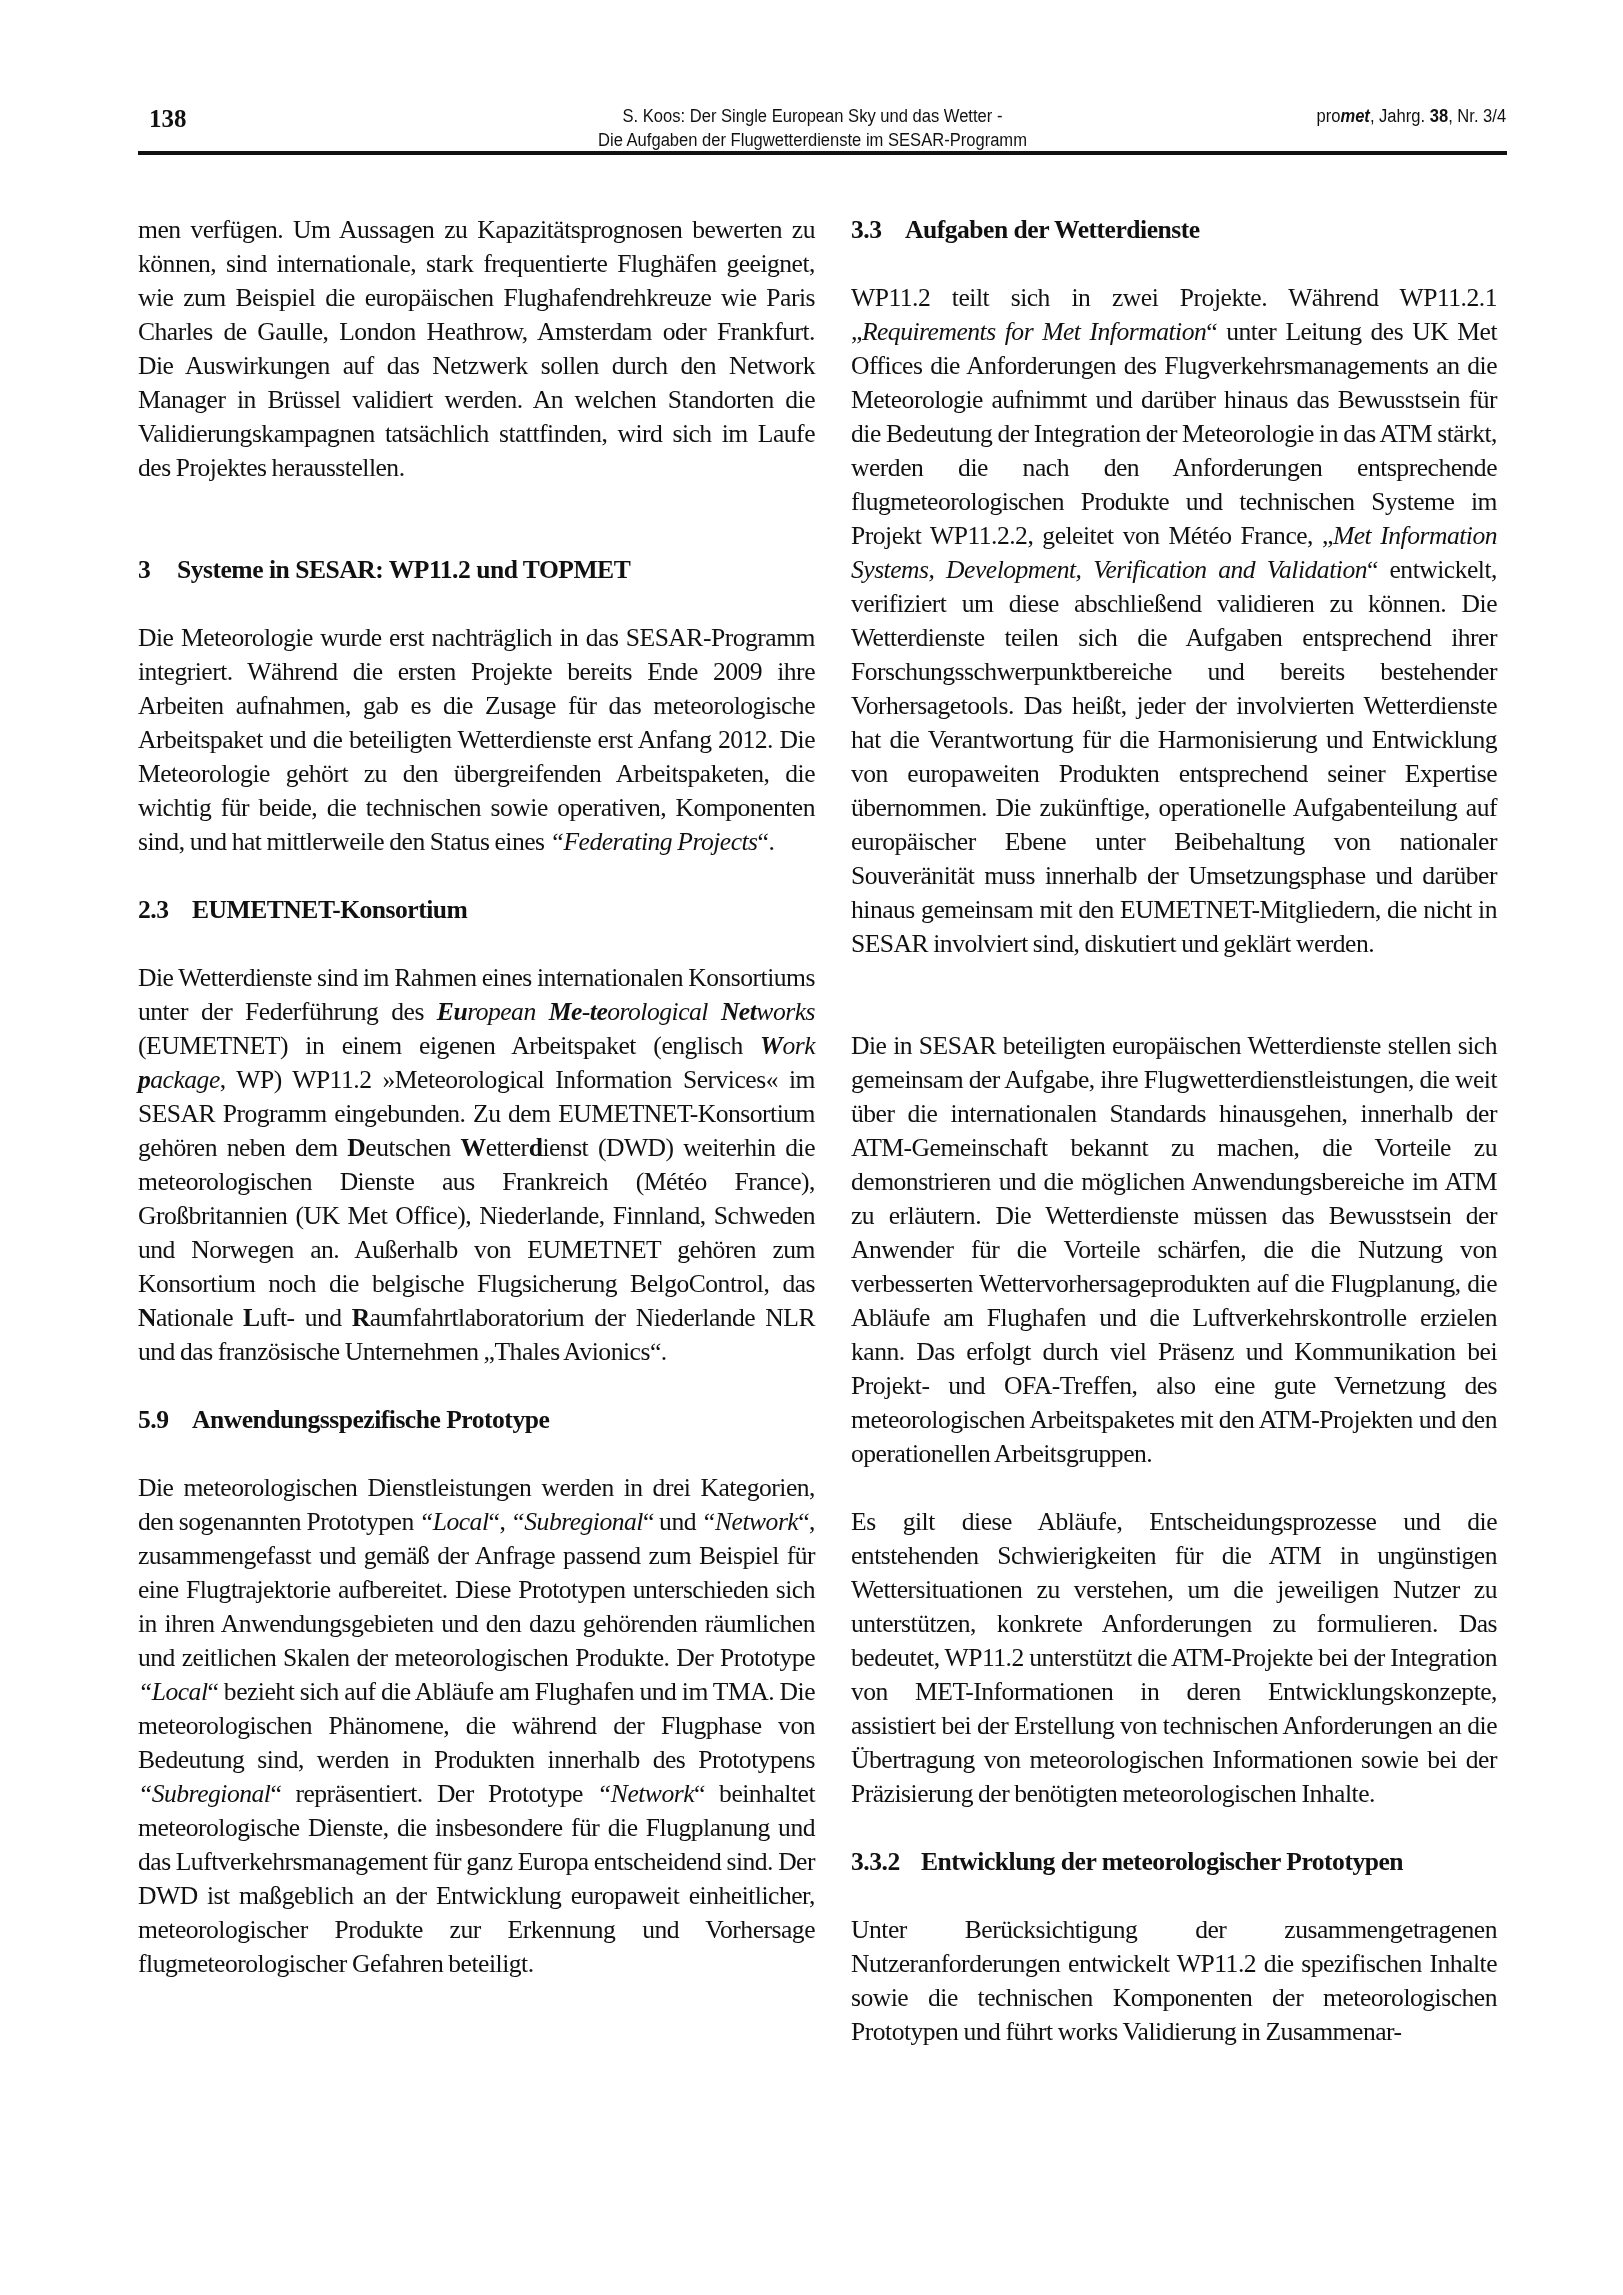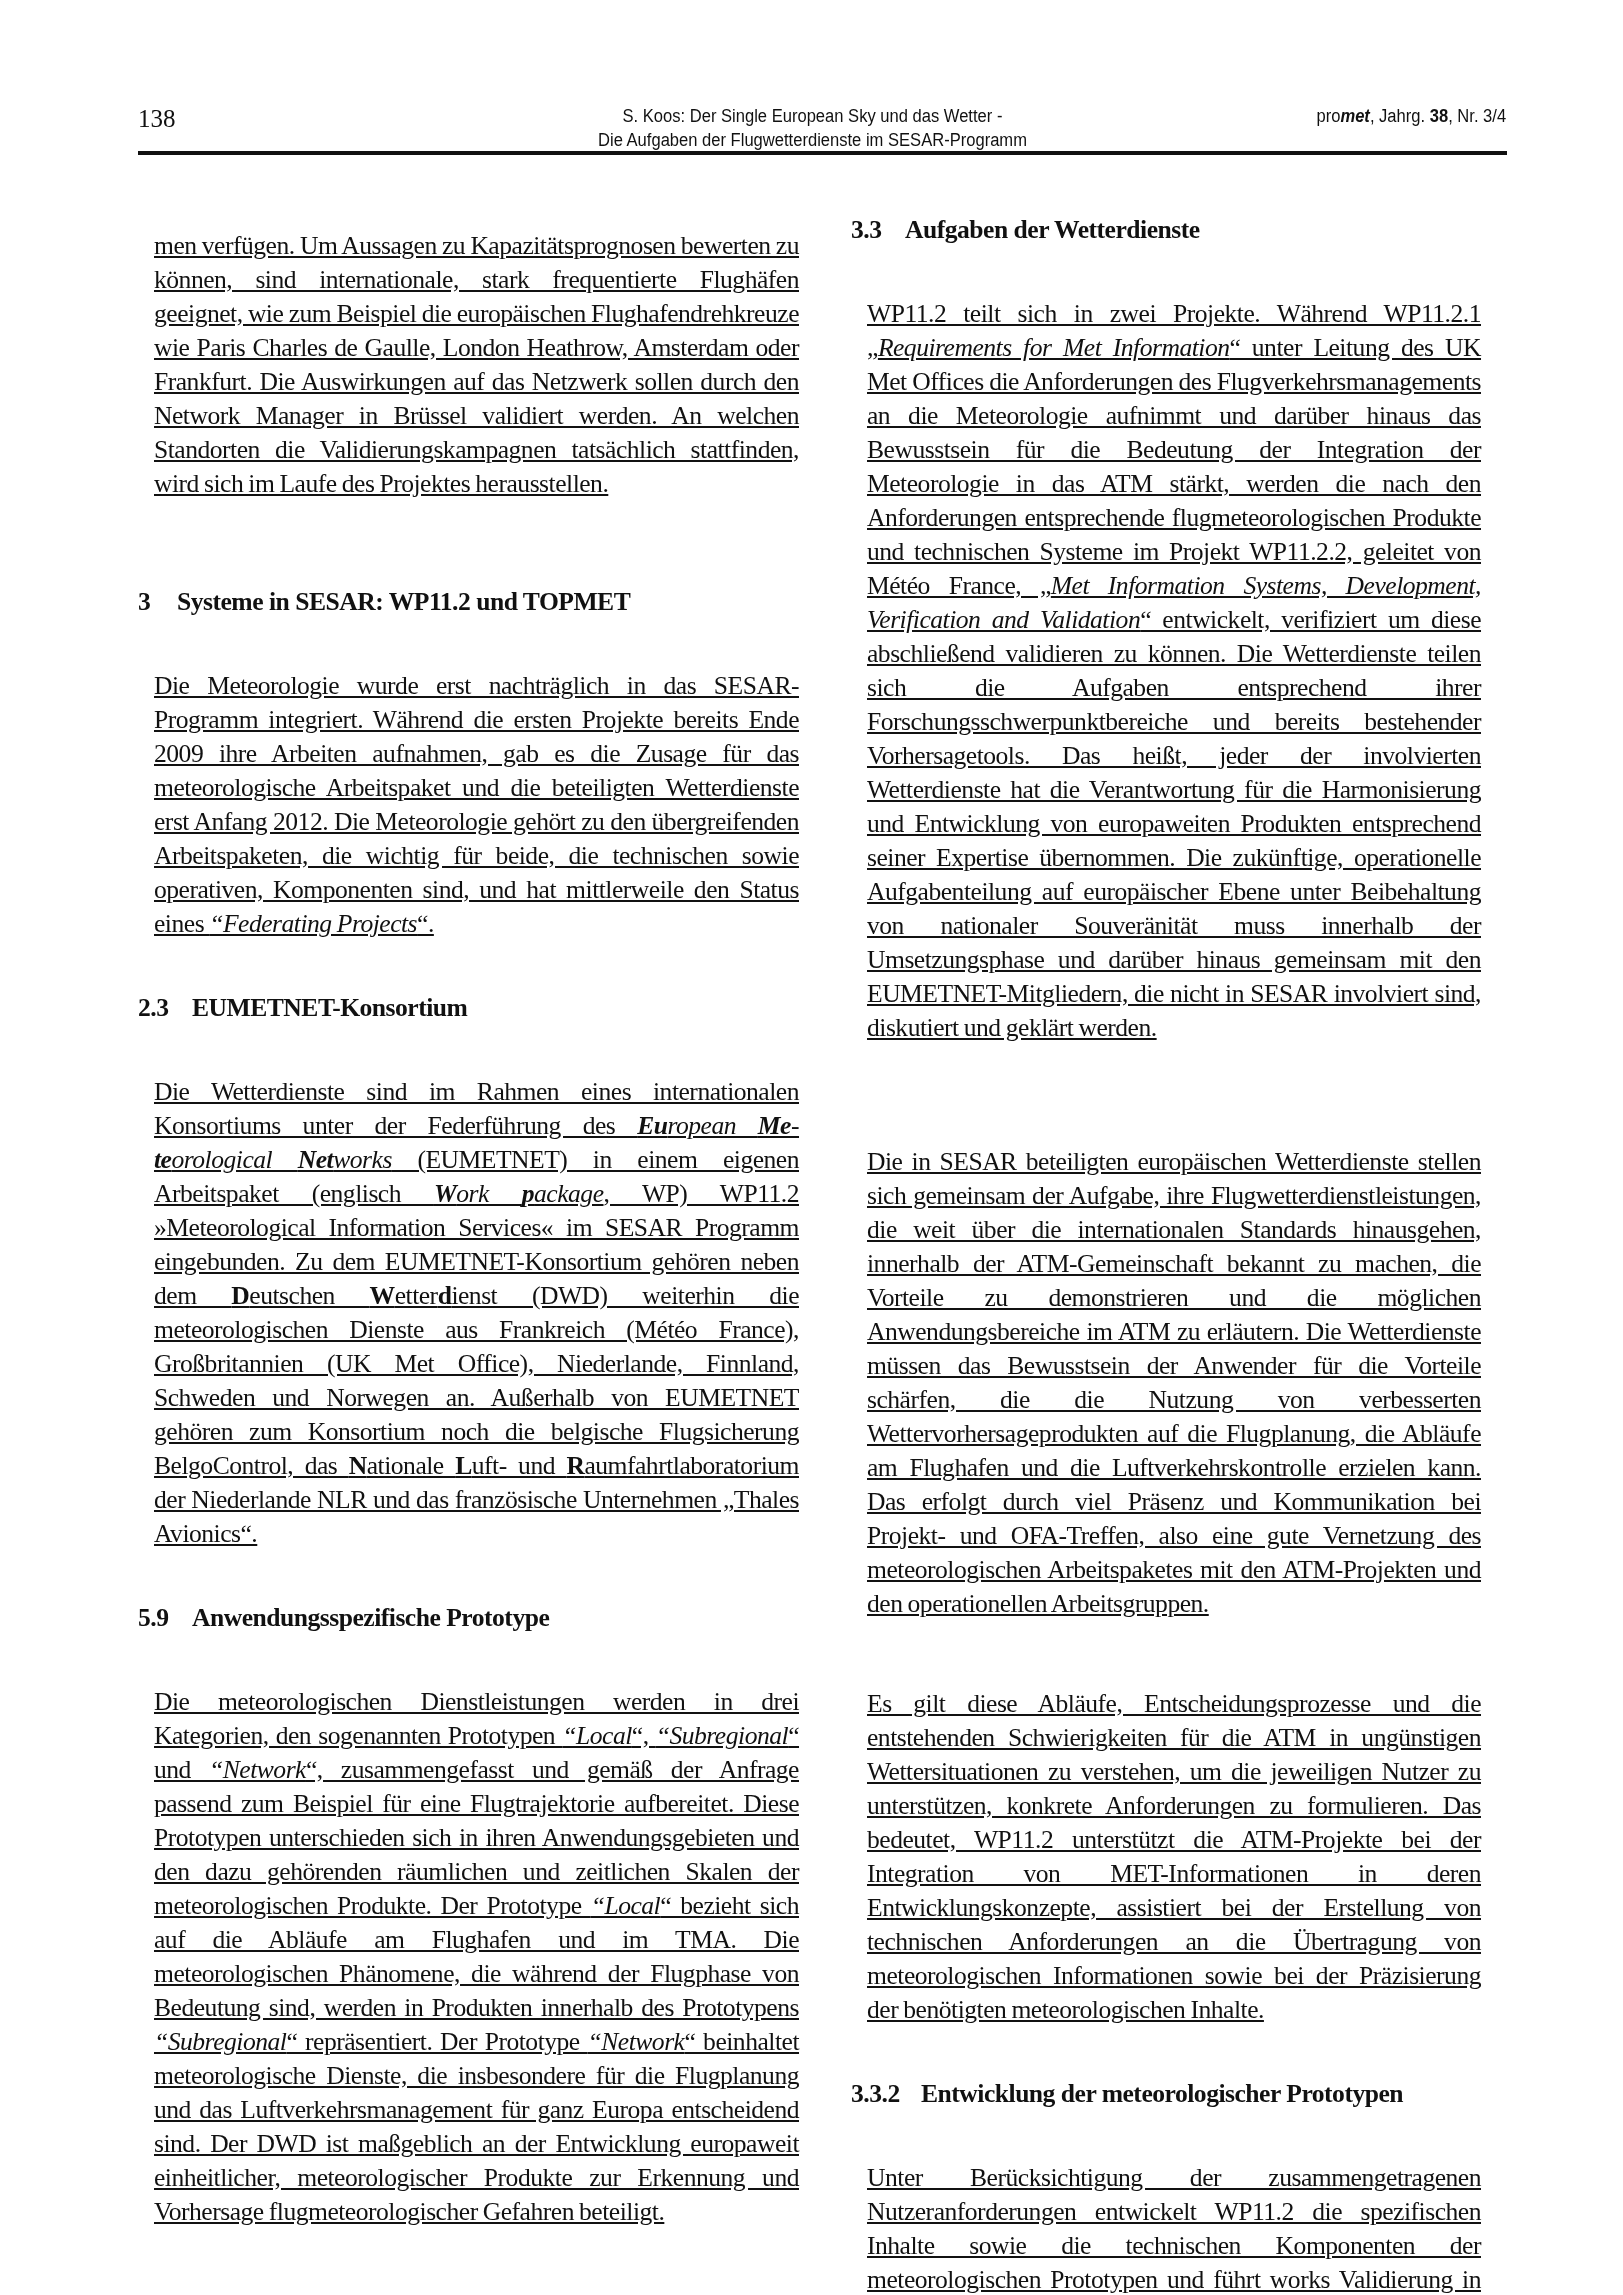--- a/index.html
+++ b/index.html
@@ -1,30 +1,30 @@
 <!DOCTYPE html>
 <html style="font-size:13px"><head>
 <meta charset="utf-8">
 <style>
   html, body { margin: 0; padding: 0; background: #ffffff; }
   body { width: 1624px; height: 2295px; position: relative; overflow: hidden; color: #111; }
   .page { position: absolute; left: 0; top: 0; width: 1624px; height: 2295px; background: #fff; }
 
   
-  .hdr-num { position: absolute; left: 138px; top: 104px; font-family: "Liberation Serif", serif; font-size: 25px; line-height: 29px; }
+  .hdr-num { position: absolute; left: 149px; top: 104px; font-family: "Liberation Serif", serif; font-size: 25px; line-height: 29px; font-weight: bold; }
   .hdr-title { position: absolute; left: 455px; width: 715px; top: 104px; text-align: center; font-family: "Liberation Sans", sans-serif; font-size: 18px; line-height: 24px; transform: scaleX(0.92); transform-origin: center top; }
   .hdr-journal { position: absolute; right: 118px; top: 104px; font-family: "Liberation Sans", sans-serif; font-size: 18px; line-height: 24px; transform: scaleX(0.92); transform-origin: right top; }
   .hdr-journal b { font-weight: bold; }
   .hdr-rule { position: absolute; left: 138px; width: 1369px; top: 151px; height: 4px; background: #111; }
 
   
   .col { position: absolute; top: 213px; font-family: "Liberation Serif", serif; font-size: 25.6px; line-height: 34px; }
   .col-left { left: 138px; width: 677px; }
   .col-right { left: 851px; width: 646px; }
-  .col p { margin: 16px; text-align: justify; letter-spacing: -0.5px; word-spacing: -0.8px; hyphens: manual; text-decoration: underline; }
+  .col p { margin: 0; text-align: justify; letter-spacing: -0.5px; word-spacing: -0.8px; hyphens: manual; }
   .col h2, .col h3 { margin: 0; font-weight: bold; font-size: 25.6px; line-height: 34px; letter-spacing: -0.5px; }
   .col h2 .num, .col h3 .num { display: inline-block; min-width: 39px; }
   .col h3 .num.wide { min-width: 70px; }
   .col h3 .num.mid { min-width: 54px; }
   .gap1 { height: 34px; }
   .gap2 { height: 68px; }
   .gap-h { height: 34px; }
   em { font-style: italic; }
 </style>
 </head>

